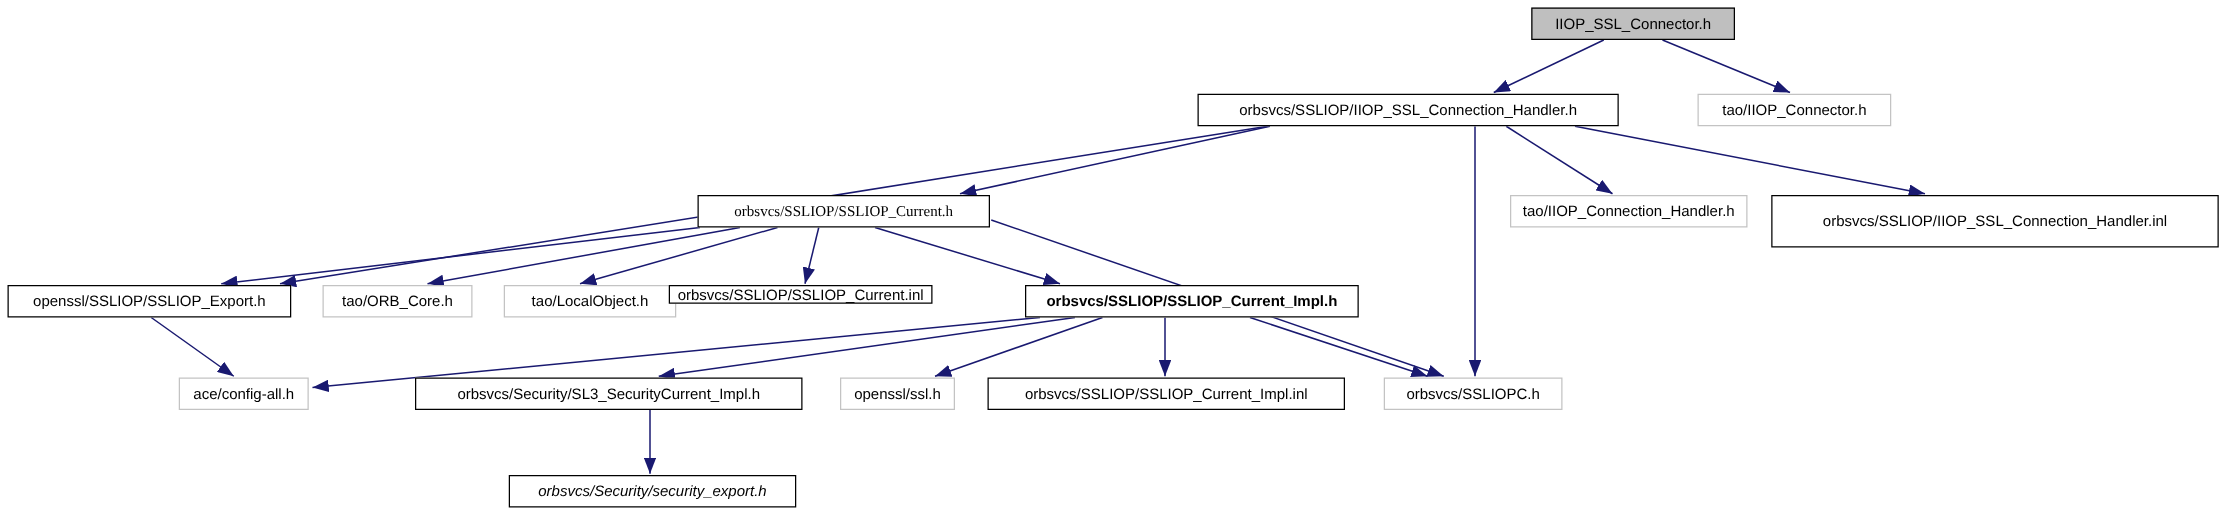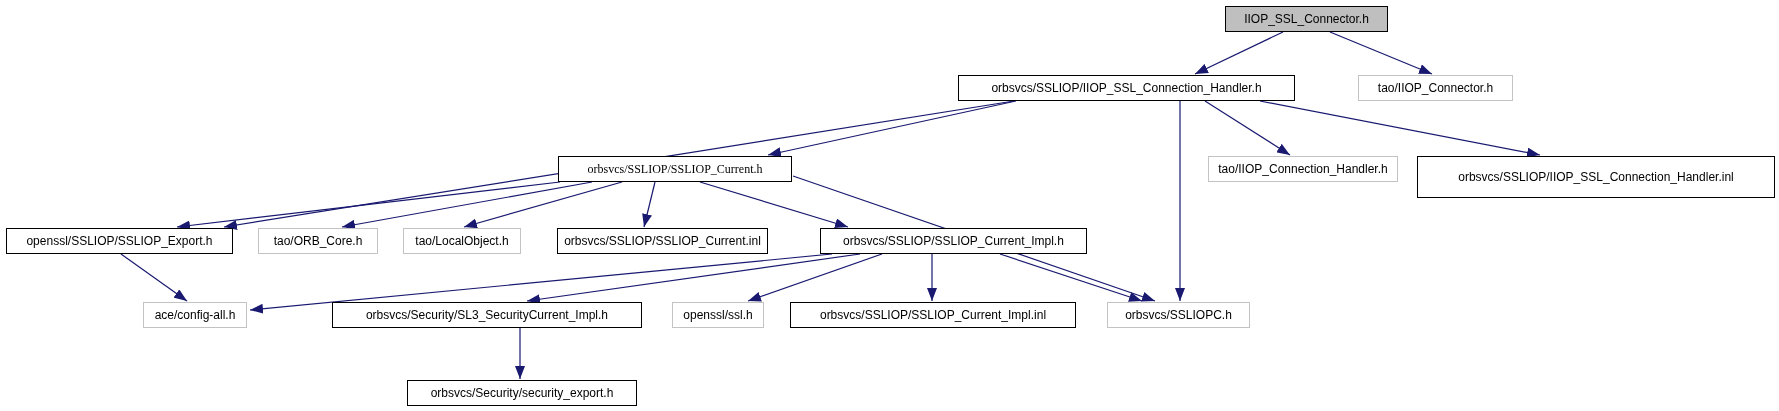--- a/index.html
+++ b/index.html
@@ -69,23 +69,23 @@
   </svg>
   <div id="nodes-layer">
       <div class="node main" style="left: 1225px; top: 6px; width: 163px; height: 26px;">IIOP_SSL_Connector.h</div>
       <div class="node internal" style="left: 958px; top: 75px; width: 337px; height: 26px;">orbsvcs/SSLIOP/IIOP_SSL_Connection_Handler.h</div>
       <div class="node external" style="left: 1358px; top: 75px; width: 155px; height: 26px;">tao/IIOP_Connector.h</div>
       <div class="node internal" style="left: 558px; top: 156px; width: 234px; height: 26px; font-family: Liberation Serif, serif;">orbsvcs/SSLIOP/SSLIOP_Current.h</div>
       <div class="node external" style="left: 1208px; top: 156px; width: 190px; height: 26px;">tao/IIOP_Connection_Handler.h</div>
       <div class="node internal" style="left: 1417px; top: 156px; width: 358px; height: 42px;">orbsvcs/SSLIOP/IIOP_SSL_Connection_Handler.inl</div>
       <div class="node internal" style="left: 6px; top: 228px; width: 227px; height: 26px;">openssl/SSLIOP/SSLIOP_Export.h</div>
       <div class="node external" style="left: 258px; top: 228px; width: 120px; height: 26px;">tao/ORB_Core.h</div>
-      <div class="node external" style="left: 403px; top: 228px; width: 118px; height: 26px;">tao/LocalObject.h</div>
-      <div class="node internal" style="left: 557px; top: 228px; width: 211px; height: 26px;">orbsvcs/SSLIOP/SSLIOP_Current.inl</div>
-      <div class="node internal" style="left: 820px; top: 228px; width: 267px; height: 26px;">orbsvcs/SSLIOP/SSLIOP_Current_Impl.h</div>
+      <div class="node external" style="left: 403px; top: 228px; width: 138px; height: 26px;">tao/LocalObject.h</div>
+      <div class="node internal" style="left: 535px; top: 228px; width: 211px; height: 15px;">orbsvcs/SSLIOP/SSLIOP_Current.inl</div>
+      <div class="node internal" style="left: 820px; top: 228px; width: 267px; height: 26px; font-weight: bold;">orbsvcs/SSLIOP/SSLIOP_Current_Impl.h</div>
       <div class="node external" style="left: 143px; top: 302px; width: 104px; height: 26px;">ace/config-all.h</div>
       <div class="node internal" style="left: 332px; top: 302px; width: 310px; height: 26px;">orbsvcs/Security/SL3_SecurityCurrent_Impl.h</div>
       <div class="node external" style="left: 672px; top: 302px; width: 92px; height: 26px;">openssl/ssl.h</div>
       <div class="node internal" style="left: 790px; top: 302px; width: 286px; height: 26px;">orbsvcs/SSLIOP/SSLIOP_Current_Impl.inl</div>
       <div class="node external" style="left: 1107px; top: 302px; width: 143px; height: 26px;">orbsvcs/SSLIOPC.h</div>
-      <div class="node internal" style="left: 407px; top: 380px; width: 230px; height: 26px;">orbsvcs/Security/security_export.h</div>
+      <div class="node internal" style="left: 407px; top: 380px; width: 230px; height: 26px; font-style: italic;">orbsvcs/Security/security_export.h</div>
     </div>
 </div>
 
 </body></html>

